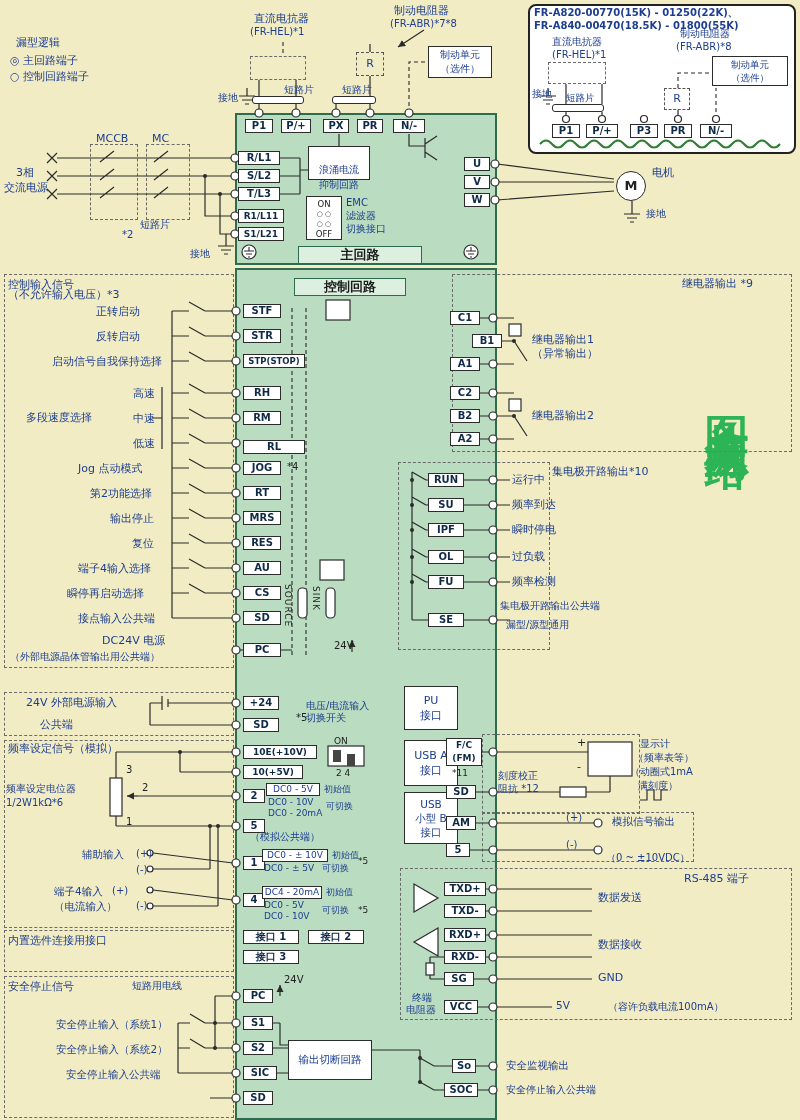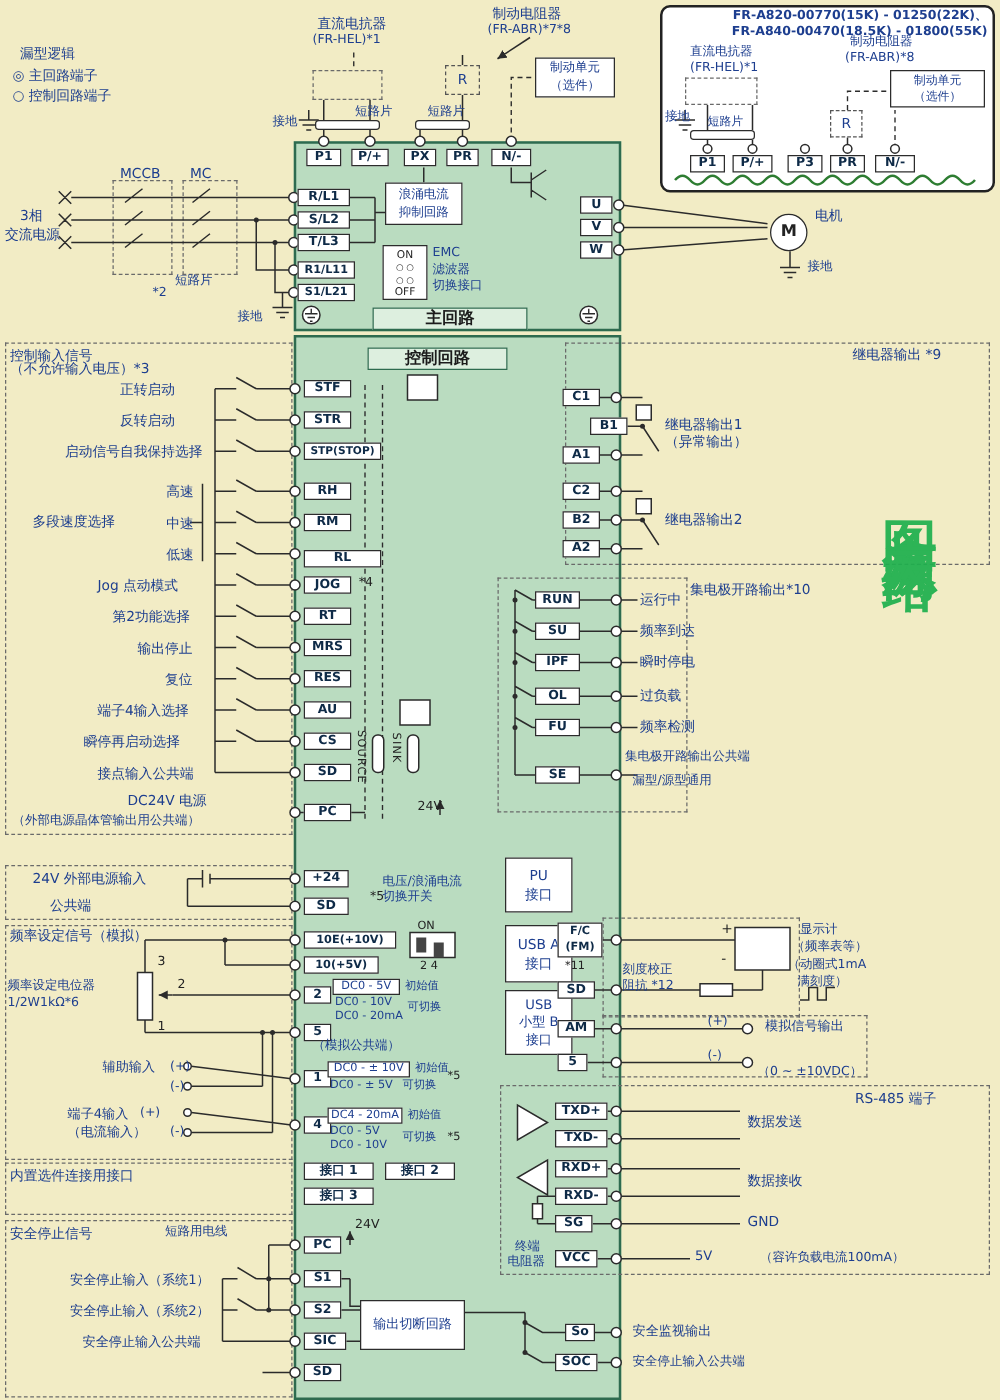--- a/index.html
+++ b/index.html
@@ -5,21 +5,21 @@
 *{margin:0;padding:0;box-sizing:border-box}
 body{font-family:"DejaVu Sans","Liberation Sans",sans-serif;background:#ddd}
 .page{position:relative;width:800px;height:1120px;background:#f2ecc5;overflow:hidden}
 .panel{position:absolute;background:#badcc0;border:2px solid #2e6b4f;z-index:0}
 .trbox{position:absolute;background:#fff;border:2px solid #222;border-radius:8px;z-index:0}
 .dbox{position:absolute;border:1.4px dashed #6a6a6a;z-index:1}
 svg.wires{position:absolute;left:0;top:0;z-index:2;pointer-events:none}
 .lbl{position:absolute;color:#1d3e8f;font-size:11px;line-height:1.2;white-space:nowrap;z-index:3}
 .s105{font-size:10.5px}.s10{font-size:10px}.s95{font-size:9.5px}.s9{font-size:9px}
 .dk{color:#222}
-.ctr{text-align:right}
+.ctr{text-align:left}
 .term{position:absolute;background:#fff;border:1px solid #2c2c2c;color:#0e2a47;font-size:10px;line-height:12px;height:14px;text-align:center;white-space:nowrap;z-index:3;font-weight:600}
 .wbox{position:absolute;background:#fff;border:1.3px solid #2c2c2c;color:#1d3e8f;text-align:center;z-index:3}
 .rbox{position:absolute;border:1.4px dashed #555;color:#1d3e8f;font-size:11px;text-align:center;z-index:3}
 .jumper{position:absolute;background:#fff;border:1px solid #2c2c2c;border-radius:3px;z-index:3}
 .ptitle{position:absolute;background:#ddefdf;border:1.2px solid #2e6b4f;color:#1b1b1b;font-weight:bold;font-size:13px;text-align:center;line-height:16px;z-index:3}
 .mcircle{position:absolute;width:30px;height:30px;border-radius:50%;background:#fff;border:1.6px solid #2b2b2b;color:#222;font-weight:bold;font-size:13px;line-height:27px;text-align:center;z-index:3}
 .vtext{position:absolute;writing-mode:vertical-rl;color:#222;font-size:9px;z-index:3;letter-spacing:1px}
 .watermark{position:absolute;writing-mode:vertical-rl;font-size:44px;font-weight:bold;color:#1fb04e;letter-spacing:6px;z-index:5;opacity:.93}
 </style>
 </head>
@@ -241,21 +241,21 @@
   <div class="term" style="left:357px;top:119px;width:26px">PR</div>
   <div class="term" style="left:393px;top:119px;width:32px">N/-</div>
   <div class="term" style="left:238px;top:151px;width:42px">R/L1</div>
   <div class="term" style="left:238px;top:169px;width:42px">S/L2</div>
   <div class="term" style="left:238px;top:187px;width:42px">T/L3</div>
   <div class="term" style="left:238px;top:209px;width:46px;font-size:9px">R1/L11</div>
   <div class="term" style="left:238px;top:227px;width:46px;font-size:9px">S1/L21</div>
   <div class="term" style="left:464px;top:157px;width:26px">U</div>
   <div class="term" style="left:464px;top:175px;width:26px">V</div>
   <div class="term" style="left:464px;top:193px;width:26px">W</div>
-  <div class="wbox" style="left:308px;top:146px;width:62px;height:34px;font-size:10px;line-height:15px;padding-top:1px">
+  <div class="wbox" style="left:308px;top:146px;width:62px;height:34px;font-size:10px;line-height:15px;padding-top:15px">
     <div>浪涌电流</div>
     <div>抑制回路</div>
   </div>
   <div class="wbox" style="left:306px;top:196px;width:36px;height:44px;font-size:8.5px;line-height:10px;padding-top:2px;color:#222">
     <div>ON</div>
     <div style="font-size:7px">○ ○</div>
     <div style="font-size:7px">○ ○</div>
     <div>OFF</div>
   </div>
   <div class="lbl s10" style="left:346px;top:197px">EMC</div>
@@ -339,21 +339,21 @@
   <div class="lbl" style="left:512px;top:550px">过负载</div>
   <div class="lbl" style="left:512px;top:575px">频率检测</div>
   <div class="lbl s10" style="left:500px;top:600px">集电极开路输出公共端</div>
   <div class="lbl s10" style="left:506px;top:619px">漏型/源型通用</div>
 
   <div class="lbl" style="left:26px;top:696px">24V 外部电源输入</div>
   <div class="lbl" style="left:40px;top:718px">公共端</div>
   <div class="term" style="left:243px;top:696px;width:36px">+24</div>
   <div class="term" style="left:243px;top:718px;width:36px">SD</div>
   <div class="lbl s10 dk" style="left:296px;top:712px">*5</div>
-  <div class="lbl s10" style="left:306px;top:700px">电压/浪涌电流</div>
+  <div class="lbl s10" style="left:306px;top:700px">电压/电流输入</div>
   <div class="lbl s10" style="left:306px;top:712px">切换开关</div>
   <div class="wbox" style="left:404px;top:686px;width:54px;height:44px;font-size:11px;line-height:15px;padding-top:6px">
     <div>PU</div>
     <div>接口</div>
   </div>
   <div class="lbl s9 dk" style="left:334px;top:736px">ON</div>
   <div class="lbl s9 dk" style="left:336px;top:768px">2 4</div>
 
   <div class="lbl" style="left:8px;top:742px">频率设定信号（模拟）</div>
   <div class="term" style="left:243px;top:745px;width:74px;font-size:9px">10E(+10V)</div>

